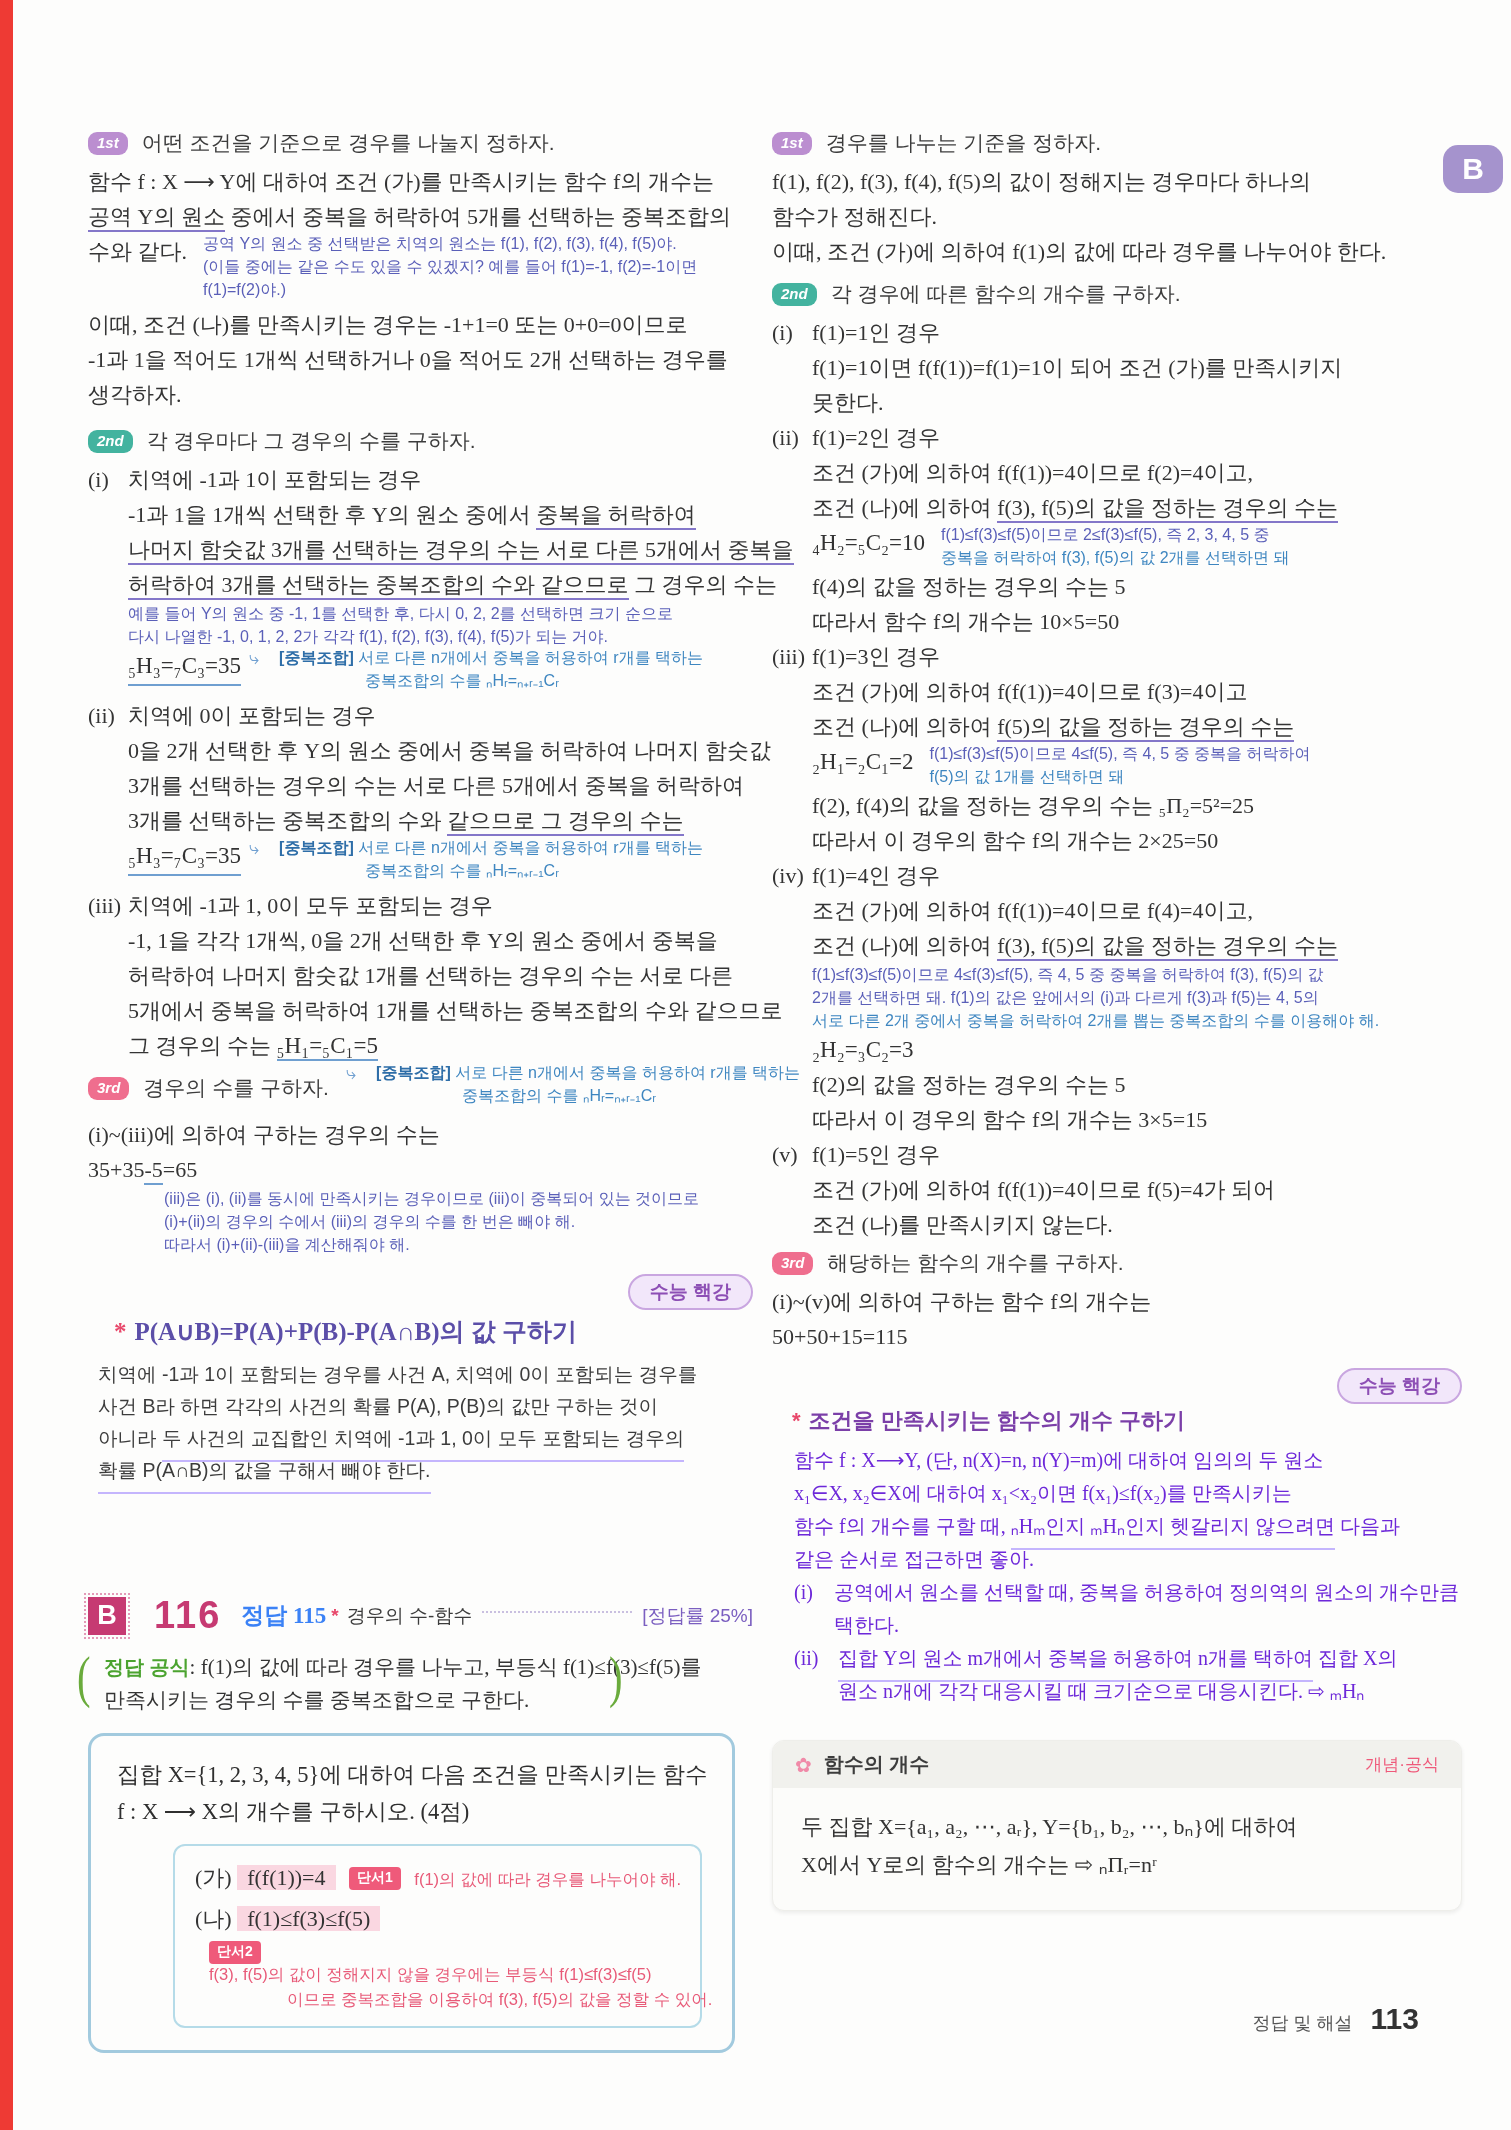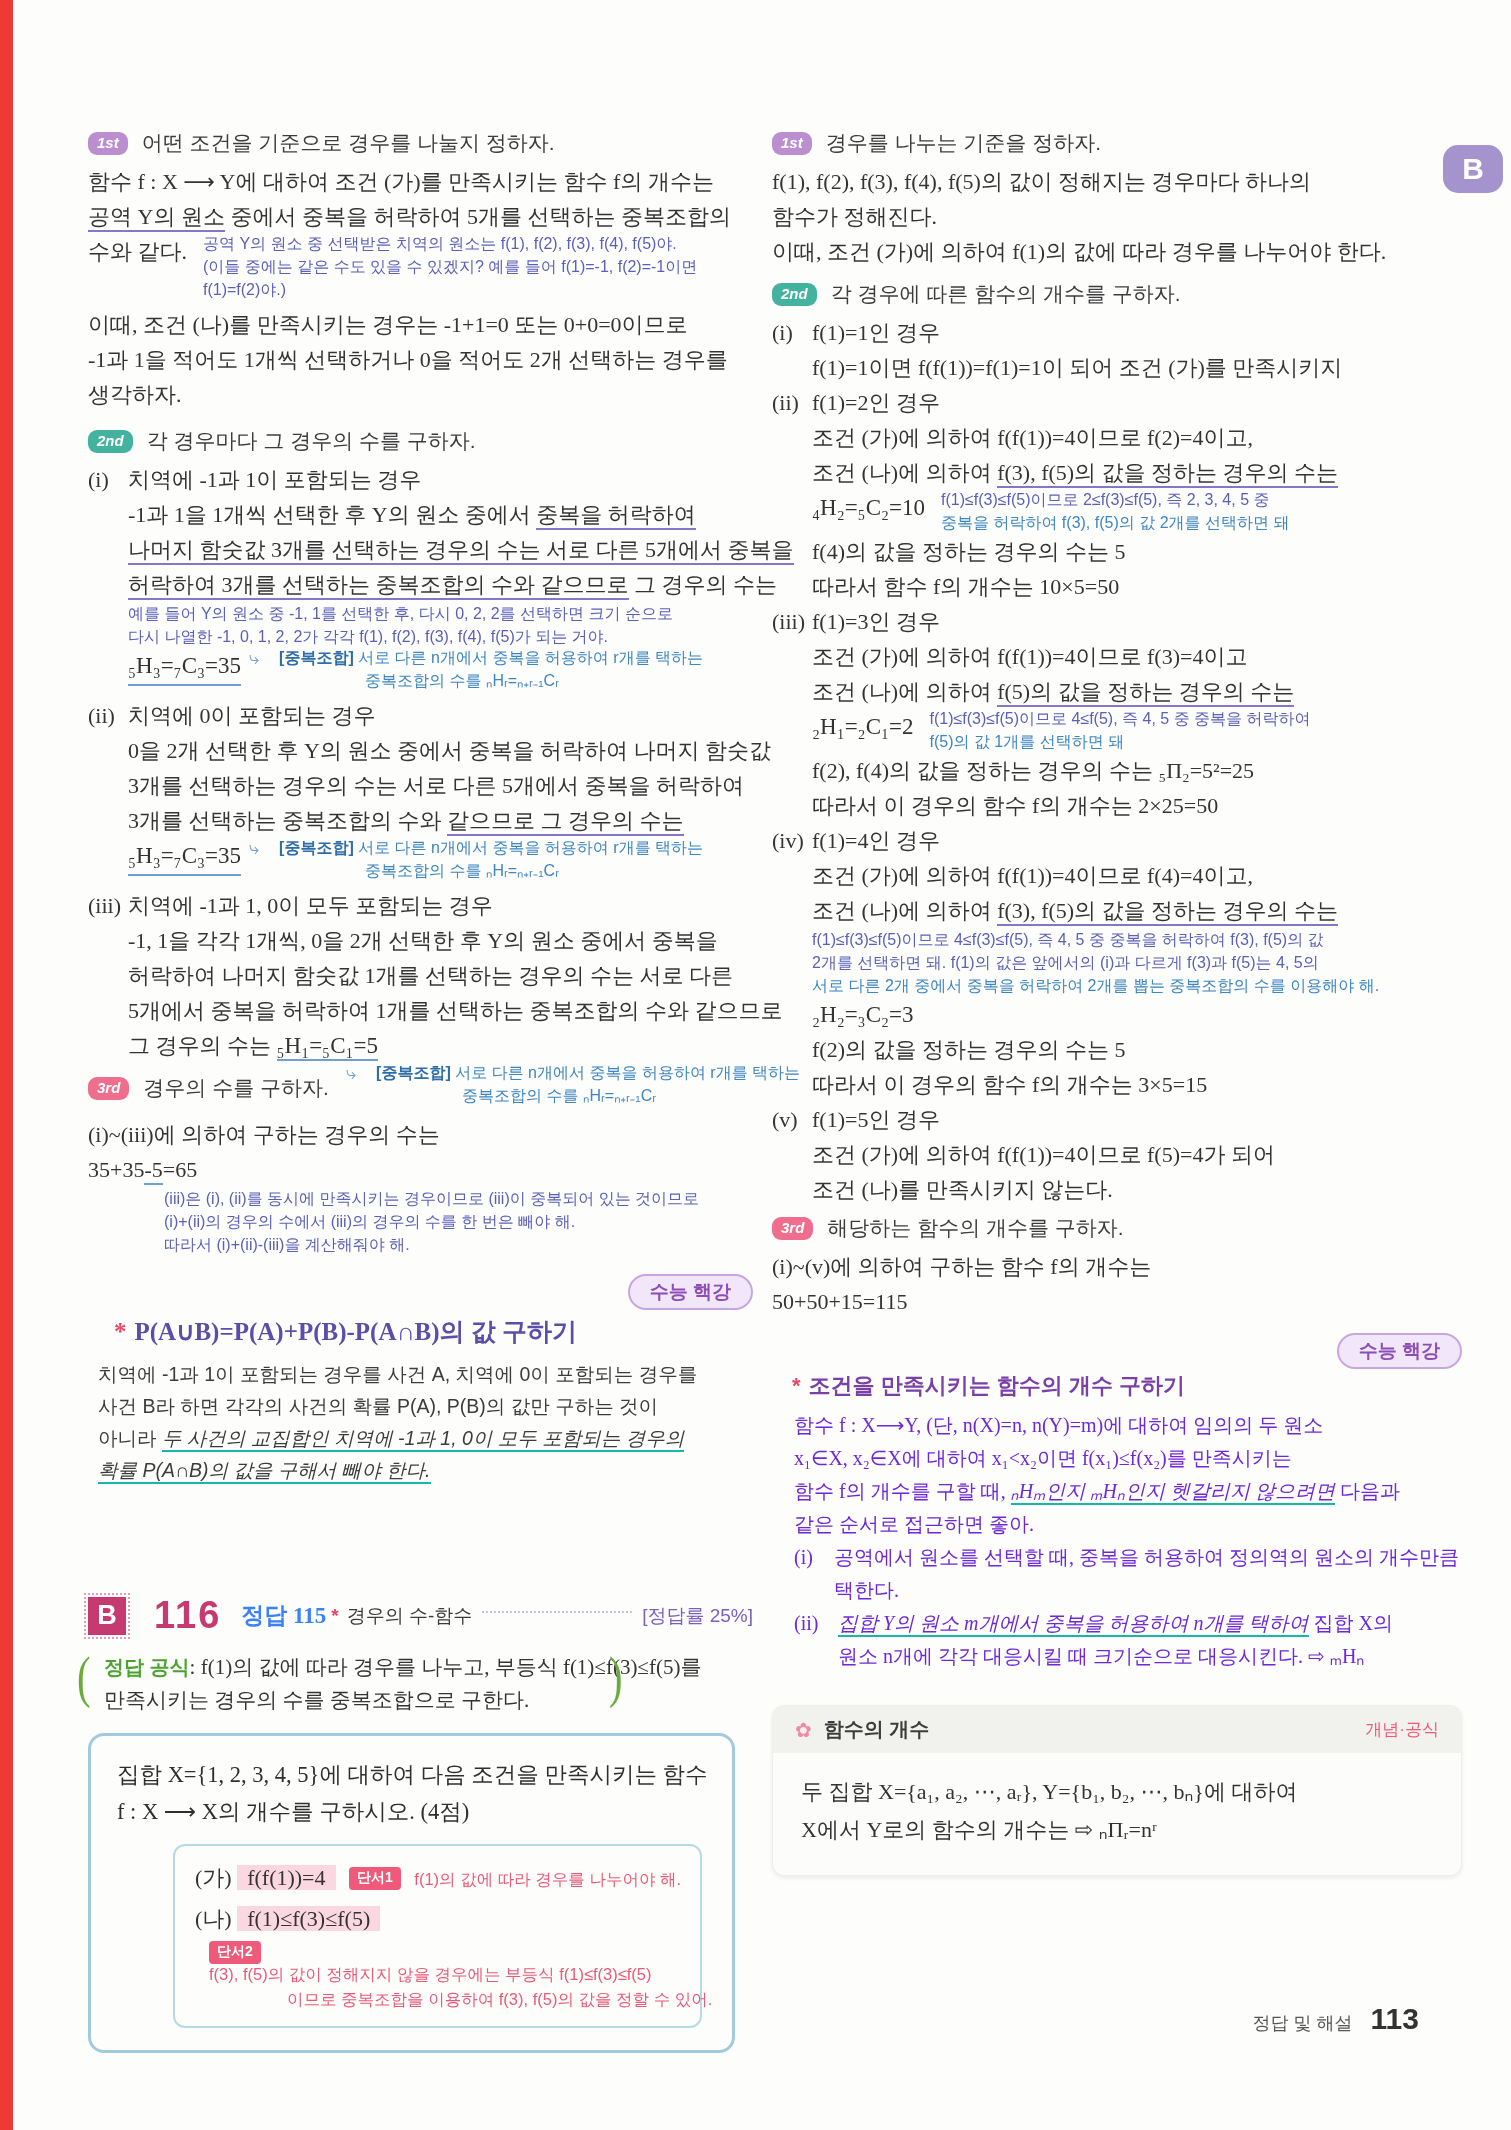--- a/index.html
+++ b/index.html
@@ -16,21 +16,21 @@
   .ln{font-size:22px;line-height:35px;white-space:nowrap;color:#343434;}
   .ind{padding-left:40px;}
   .row{display:flex;align-items:flex-start;}
   .row-c{display:flex;align-items:center;}
   .mk{min-width:40px;display:inline-block;}
   .ann{font-family:"Liberation Sans",sans-serif;font-size:16px;line-height:23px;white-space:nowrap;}
   .purple{color:#5a5fb8;}
   .blue{color:#3e86c0;}
   .ul-p{border-bottom:2px solid #8477c9;padding-bottom:1px;}
   .ul-b{border-bottom:2px solid #6f9fd0;padding-bottom:1px;}
-  .ul-r{border-bottom:2px solid #14b8a6;padding-bottom:1px;font-style:italic;}
+  .ul-r{border-bottom:2px solid #c4b5fd;padding-bottom:11px;}
 
   .badge{display:inline-block;font:italic bold 15px "Liberation Sans",sans-serif;color:#fff;
         padding:2px 9px 4px;border-radius:9px;margin-right:14px;flex:0 0 auto;}
   .b1{background:#bb8ed0;}
   .b2{background:#43b39f;}
   .b3{background:#ef6e8e;}
   .step-title{font-family:"Liberation Sans",sans-serif;font-size:21px;color:#3c3c3c;font-weight:500;line-height:30px;}
 
   .formula{font-size:23px;line-height:35px;white-space:nowrap;}
   .note{margin-left:16px;margin-top:-2px;}
@@ -271,20 +271,21 @@
     <div class="row-c mt10">
       <span class="badge b2">2nd</span>
       <span class="step-title">각 경우에 따른 함수의 개수를 구하자.</span>
     </div>
 
     <div class="row mt6">
       <span class="ln mk">(i)</span>
       <span class="ln">f(1)=1인 경우</span>
     </div>
     <div class="ln ind">f(1)=1이면 f(f(1))=f(1)=1이 되어 조건 (가)를 만족시키지</div>
+    <div class="ln ind">못한다.</div>
 
     <div class="row">
       <span class="ln mk">(ii)</span>
       <span class="ln">f(1)=2인 경우</span>
     </div>
     <div class="ln ind">조건 (가)에 의하여 f(f(1))=4이므로 f(2)=4이고,</div>
     <div class="ln ind">
       <span>조건 (나)에 의하여 </span><span class="ul-p">f(3), f(5)의 값을 정하는 경우의 수는</span>
     </div>
     <div class="row ind">

